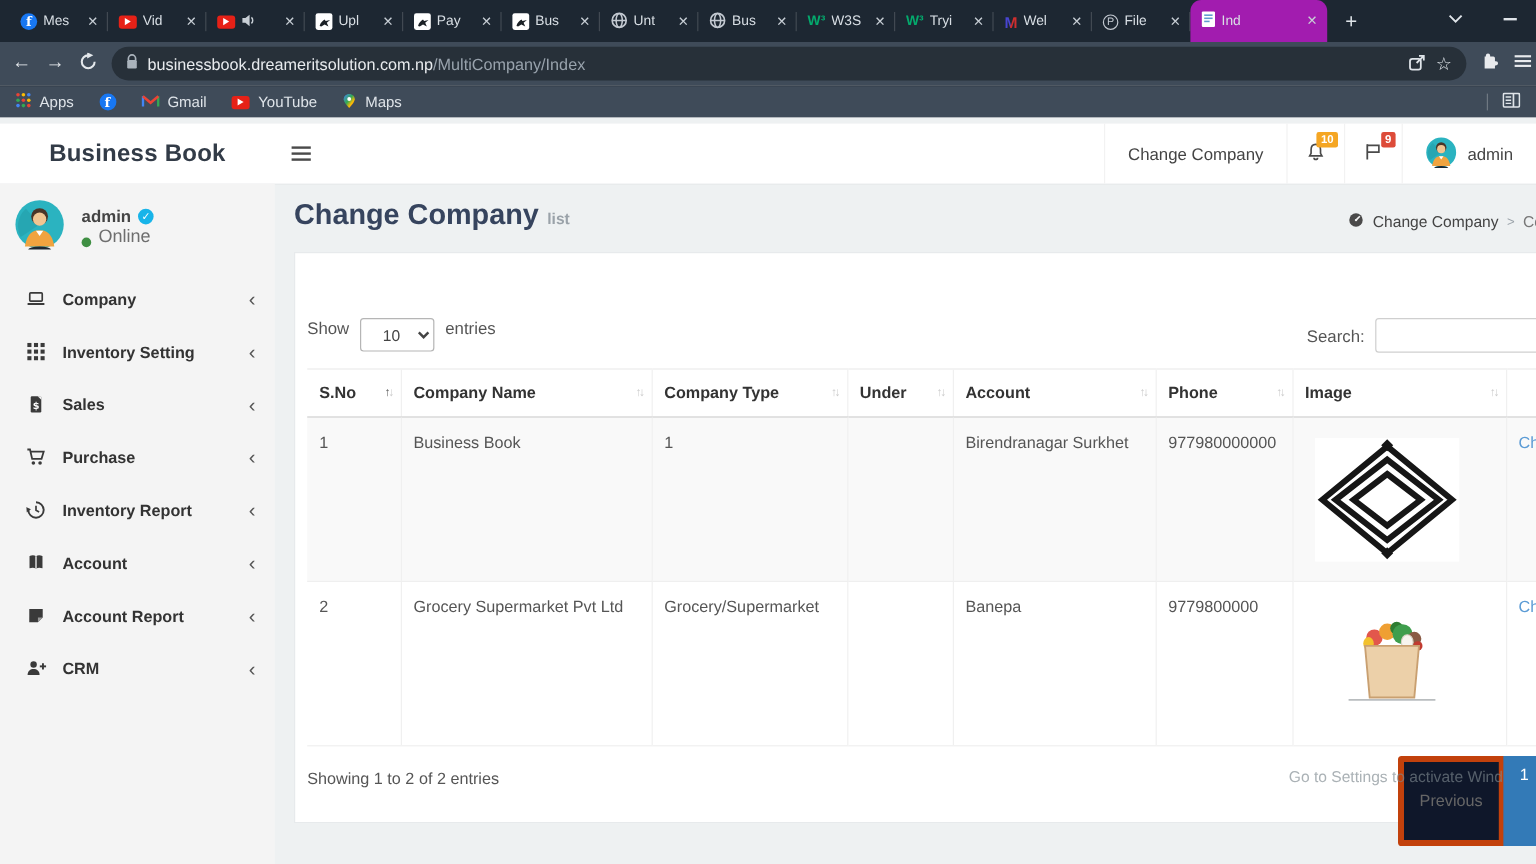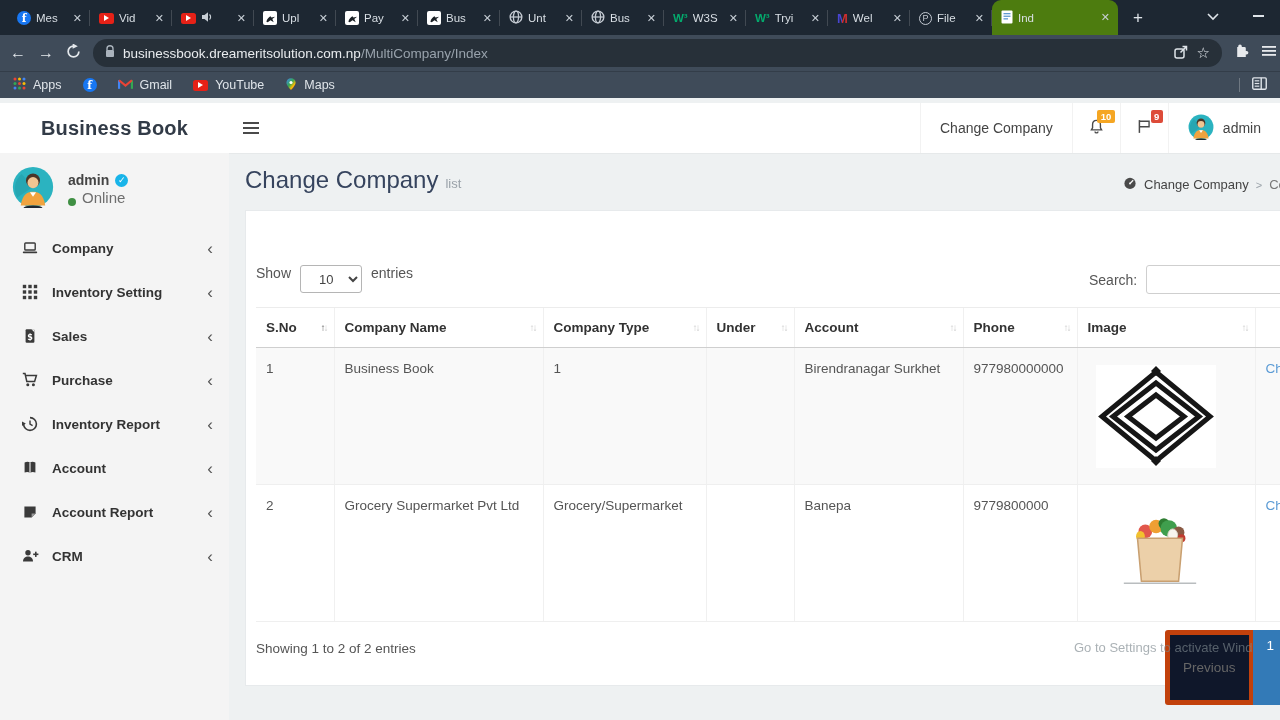--- a/index.html
+++ b/index.html
@@ -5,21 +5,21 @@
   *{box-sizing:border-box}
   html,body{margin:0;padding:0}
   body{width:1280px;height:720px;overflow:hidden;position:relative;background:#fff;
        font-family:"Liberation Sans","DejaVu Sans",sans-serif;-webkit-font-smoothing:antialiased}
 
   
   .tabstrip{height:35px;background:#1d2732;display:flex;align-items:flex-end;padding-left:8px}
   .tab{width:82px;height:34px;display:flex;align-items:center;gap:5px;padding:0 5px 0 9px;
        color:#d9dfe5;font-size:11.5px;position:relative;cursor:pointer;flex:none}
   .tab:not(.active)::after{content:"";position:absolute;right:0;top:9px;height:16px;width:1px;background:rgba(255,255,255,.16)}
-  .tab.active{width:126px;background:#4d7c0f;border-radius:9px 9px 0 0;height:35px}
+  .tab.active{width:114px;background:#a21caf;border-radius:9px 9px 0 0;height:35px}
   .tab .title{flex:1;overflow:hidden;white-space:nowrap}
   .tab .close{font-size:11px;color:#c8cfd6;padding:1px 3px;flex:none}
   .newtab{width:26px;height:26px;margin:0 0 4px 7px;display:flex;align-items:center;justify-content:center;
           color:#dfe4e9;font-size:17px;border-radius:50%;flex:none}
   .win-controls{margin-left:auto;display:flex;align-items:center;gap:34px;padding:0 16px 10px 0}
   .minimize-bar{width:11px;height:2px;background:#dfe4e9;display:inline-block}
 
   .toolbar{height:36px;background:#3f4b59;display:flex;align-items:center;padding:0 10px;gap:12px}
   .navbtn{color:#e4e8ec;font-size:16px;line-height:1;flex:none}
   .navbtn.fwd{color:#e4e8ec}
@@ -67,21 +67,21 @@
   .ustatus{font-size:15px;color:#6e6e6e;display:flex;align-items:flex-end;gap:6px;margin-top:1px}
   .dot{width:8px;height:8px;border-radius:50%;background:#3f8f43}
   .vcheck{width:13px;height:13px;background:#18b4e9;border-radius:50%;color:#fff;font-size:9px;display:inline-flex;align-items:center;justify-content:center}
   .menu{list-style:none;margin:14px 0 0 0;padding:0}
   .menu li{height:44px;display:flex;align-items:center;padding:0 16px 0 21px;gap:13px;font-size:13.5px;font-weight:600;color:#333;cursor:pointer}
   .menu li .mico{width:18px;display:flex;justify-content:center}
   .menu .chev{margin-left:auto;color:#555;font-size:17px;font-weight:normal;line-height:1}
 
   .content{position:absolute;top:60px;left:229px;width:1051px;height:562px}
   .pagehead{position:relative;height:52px}
-  .ptitle{position:absolute;left:16px;top:8px;font-size:24px;color:#36445e;font-weight:normal;margin:0;white-space:nowrap}
+  .ptitle{position:absolute;left:16px;top:8px;font-size:24px;color:#36445e;font-weight:bold;margin:0;white-space:nowrap}
   .psub{font-size:13px;color:#9aa2a9;margin-left:7px}
   .breadcrumb{position:absolute;left:894px;top:18px;display:flex;align-items:center;gap:7px;font-size:13px;color:#444;white-space:nowrap}
   .bc-sep{color:#9aa2a9;font-size:11px}
   .bc-last{color:#777}
 
   .card{position:absolute;top:52px;left:16px;width:1140px;height:476px;background:#fff;border:1px solid #e7eaec}
   .controls{position:absolute;top:54px;left:10px;right:0;height:30px;font-size:14px;color:#555}
   .show-group{position:absolute;left:0;top:0;display:flex;align-items:flex-start;gap:9px}
   .page-len{width:62px;height:28px;border:1px solid #b5b5b5;border-radius:3px;font-size:13px;color:#444;padding:0 2px 0 14px;background:#fff}
   .search-group{position:absolute;left:833px;top:0;display:flex;align-items:center;gap:9px}

